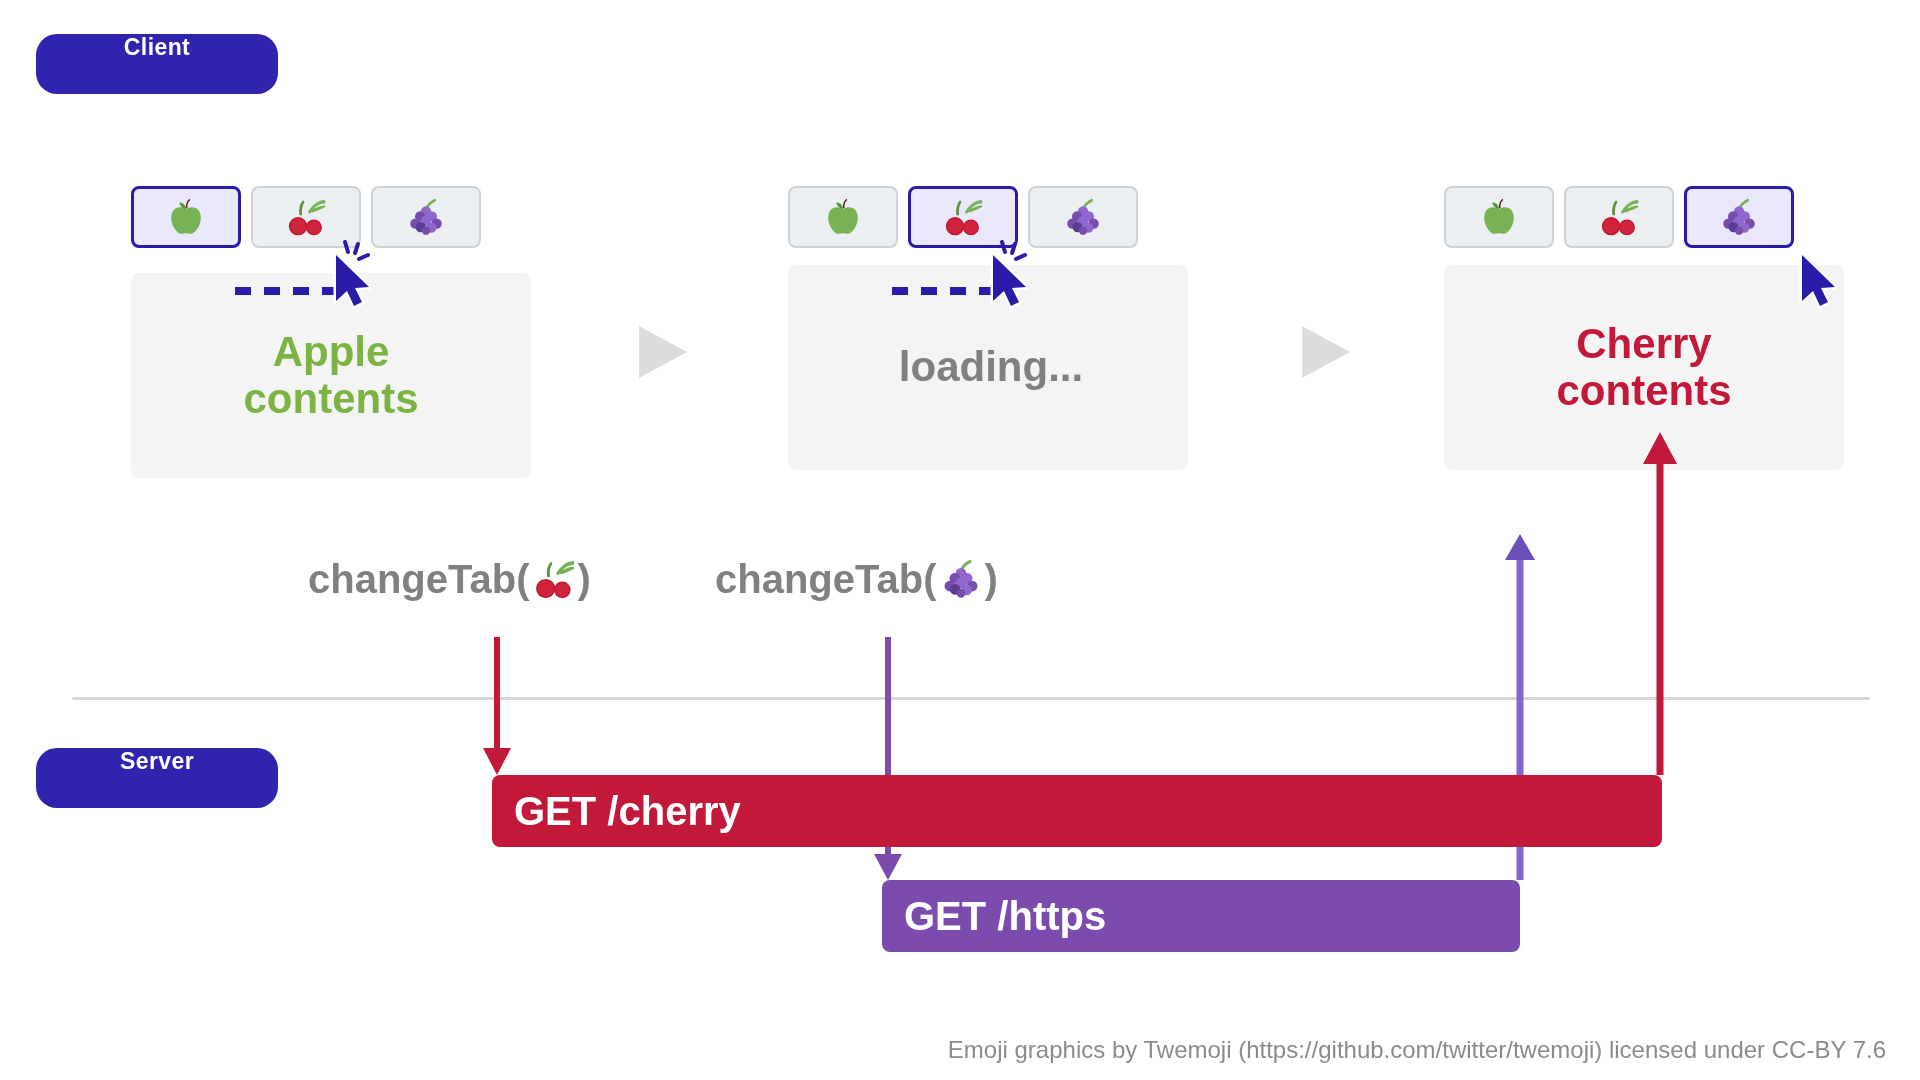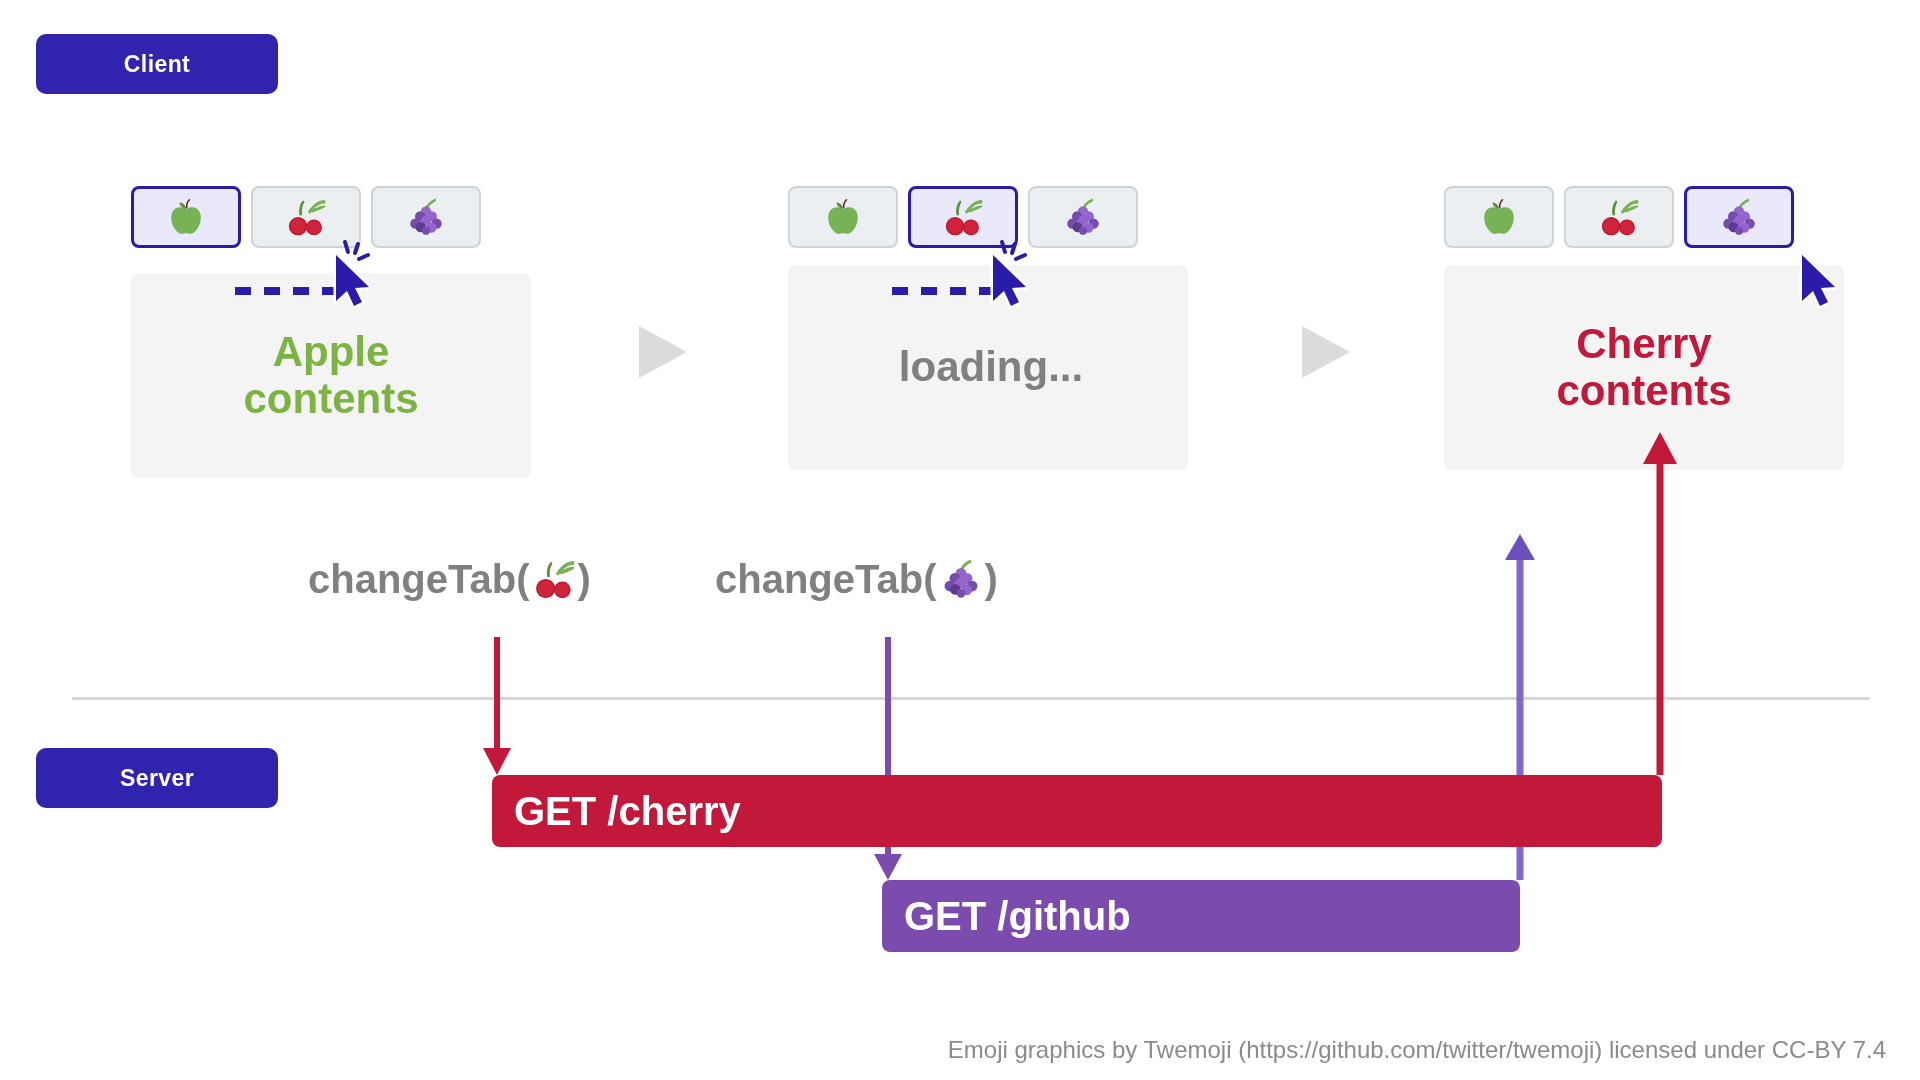--- a/index.html
+++ b/index.html
@@ -10,24 +10,24 @@
     overflow:hidden;
     position:relative;
   }
   #stage{position:absolute;left:0;top:0;width:1920px;height:1080px;}
 
   
   .role-badge{
     position:absolute;
     background:#3023AE;
     color:#ffffff;
-    border-radius:10px;
+    border-radius:21px;
     font-weight:bold;
     font-size:23px;
-    display:flex;align-items:center;justify-content:center;
+    display:flex;align-items:flex-start;justify-content:center;
     letter-spacing:0.4px;
   }
   #client-badge{left:36px;top:34px;width:242px;height:60px;}
   #server-badge{left:36px;top:748px;width:242px;height:60px;}
 
   
   .panel{position:absolute;}
   .tabstrip{position:absolute;top:0;left:0;display:flex;gap:10px;}
   .tab{
     width:110px;height:62px;
@@ -347,18 +347,18 @@
     <g>
       <line x1="1660" y1="775" x2="1660" y2="460" stroke="#C2183A" stroke-width="7"></line>
       <polygon points="1643,464 1677,464 1660,432" fill="#C2183A"></polygon>
     </g>
   </svg>
 
   <div class="reqbar" id="bar-cherry">
     <span>GET /cherry</span>
   </div>
   <div class="reqbar" id="bar-grape">
-    <span>GET /github</span>
-  </div>
-
-  <div id="footer">Emoji graphics by Twemoji (https://github.com/twitter/twemoji)  licensed under CC-BY 7.4</div>
+    <span>GET /https</span>
+  </div>
+
+  <div id="footer">Emoji graphics by Twemoji (https://github.com/twitter/twemoji)  licensed under CC-BY 7.6</div>
 
 </div>
 
 </body></html>

